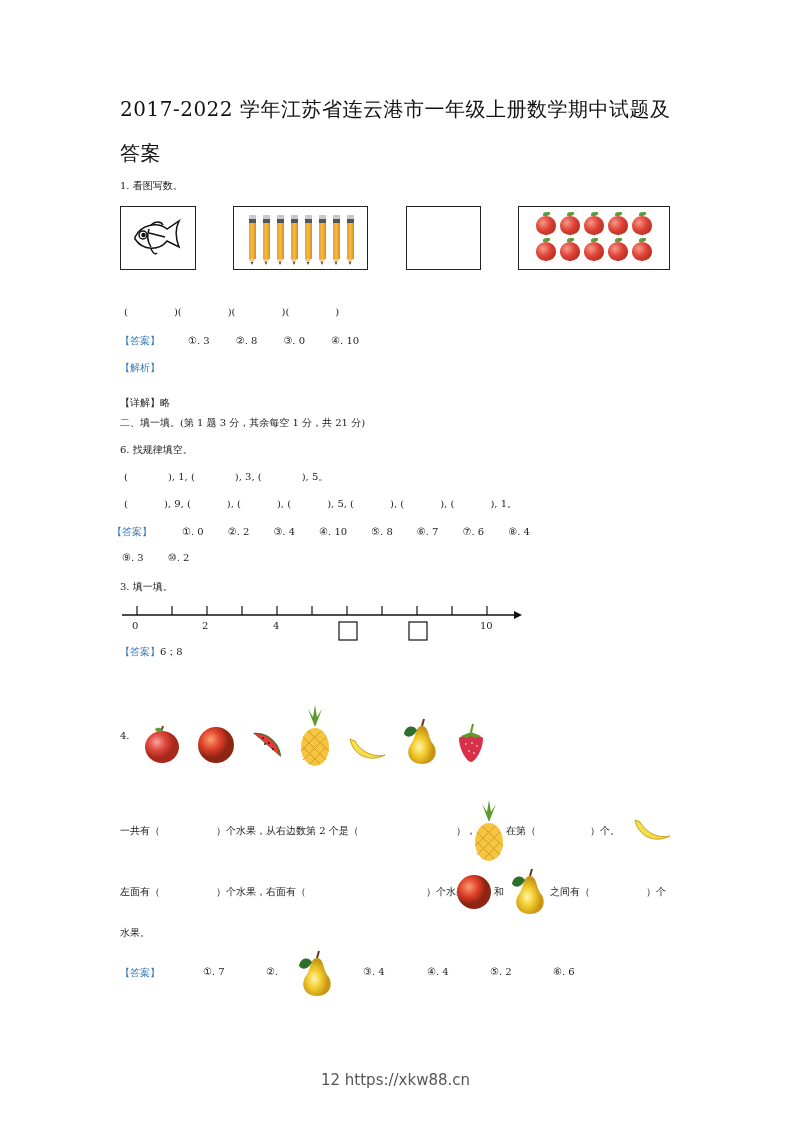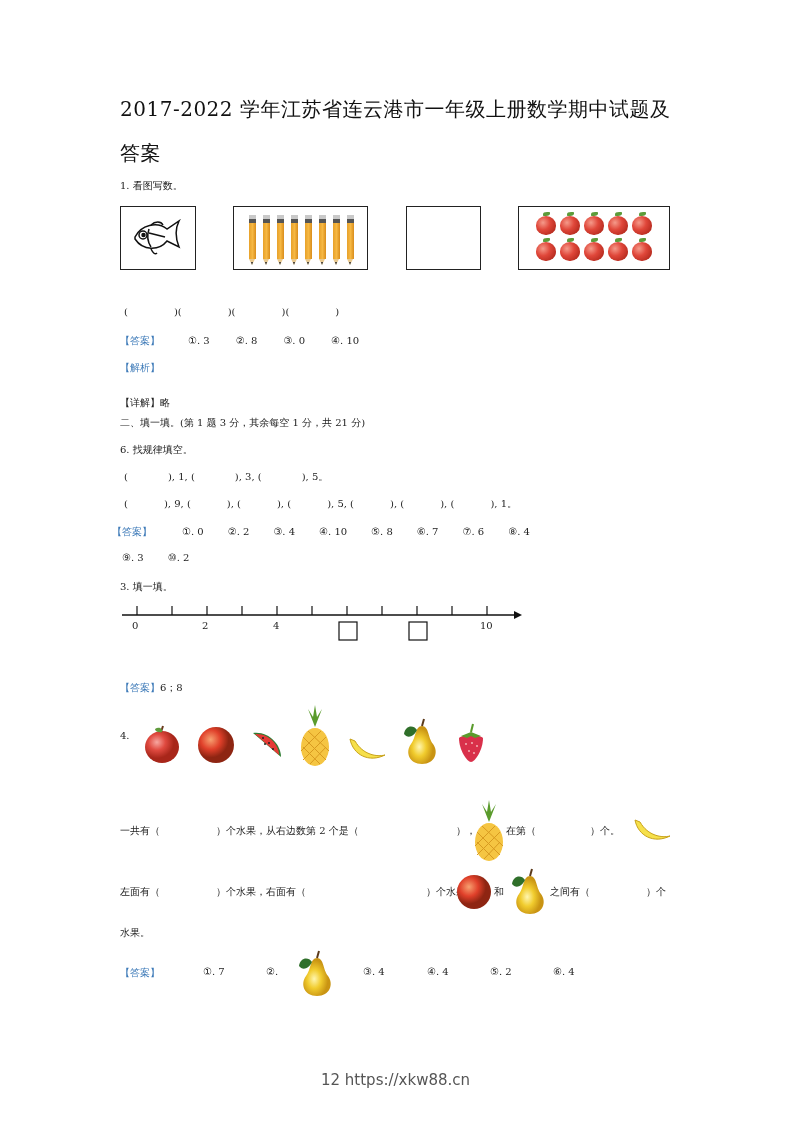--- a/index.html
+++ b/index.html
@@ -158,21 +158,21 @@
       <line x1="334" y1="6" x2="334" y2="15"></line>
     <line x1="369" y1="6" x2="369" y2="15"></line>
   </g>
   <rect x="221" y="22" width="18" height="18" fill="none" stroke="#111" stroke-width="1.2"></rect>
   <rect x="291" y="22" width="18" height="18" fill="none" stroke="#111" stroke-width="1.2"></rect>
 </svg>
 <div class="abs t13" style="left:132px;top:620px;">0</div>
 <div class="abs t13" style="left:202px;top:620px;">2</div>
 <div class="abs t13" style="left:273px;top:620px;">4</div>
 <div class="abs t13" style="left:480px;top:620px;">10</div>
-<div class="abs t13" style="left:120px;top:681px;">
+<div class="abs t13" style="left:120px;top:645px;">
   <span class="ans-label">【答案】</span><span>6；8</span>
 </div>
 
 <div class="abs t13" style="left:120px;top:730px;">4.</div>
 <svg class="fruit" style="left:143px;top:723px;" width="38" height="42">
   <defs>
       <radialGradient id="ga" cx="35%" cy="35%">
         <stop offset="0" stop-color="#f7a7a0"></stop>
         <stop offset="0.5" stop-color="#e04a40"></stop>
         <stop offset="1" stop-color="#a8261a"></stop>
@@ -305,15 +305,15 @@
         <stop offset="1" stop-color="#c99413"></stop>
       </radialGradient>
     </defs>
   <path d="M21 8 C14 8 15 20 10 26 C4 34 8 46 21 46 C34 46 38 34 32 26 C27 20 28 8 21 8Z" fill="url(#gr3)"></path>
   <path d="M21 8 L23 1" stroke="#5b3a1a" stroke-width="2"></path>
     <path d="M3 16 C4 8 12 6 16 12 C12 20 6 20 3 16Z" fill="#2f6f2a"></path>
 </svg>
 <div class="abs t13" style="left:363px;top:966px;">③. 4</div>
 <div class="abs t13" style="left:427px;top:966px;">④. 4</div>
 <div class="abs t13" style="left:490px;top:966px;">⑤. 2</div>
-<div class="abs t13" style="left:553px;top:966px;">⑥. 4</div>
+<div class="abs t13" style="left:553px;top:966px;">⑥. 6</div>
 
 <div class="abs footer" style="left:321px;top:1071px;">12 https://xkw88.cn</div>
 
 </body></html>

